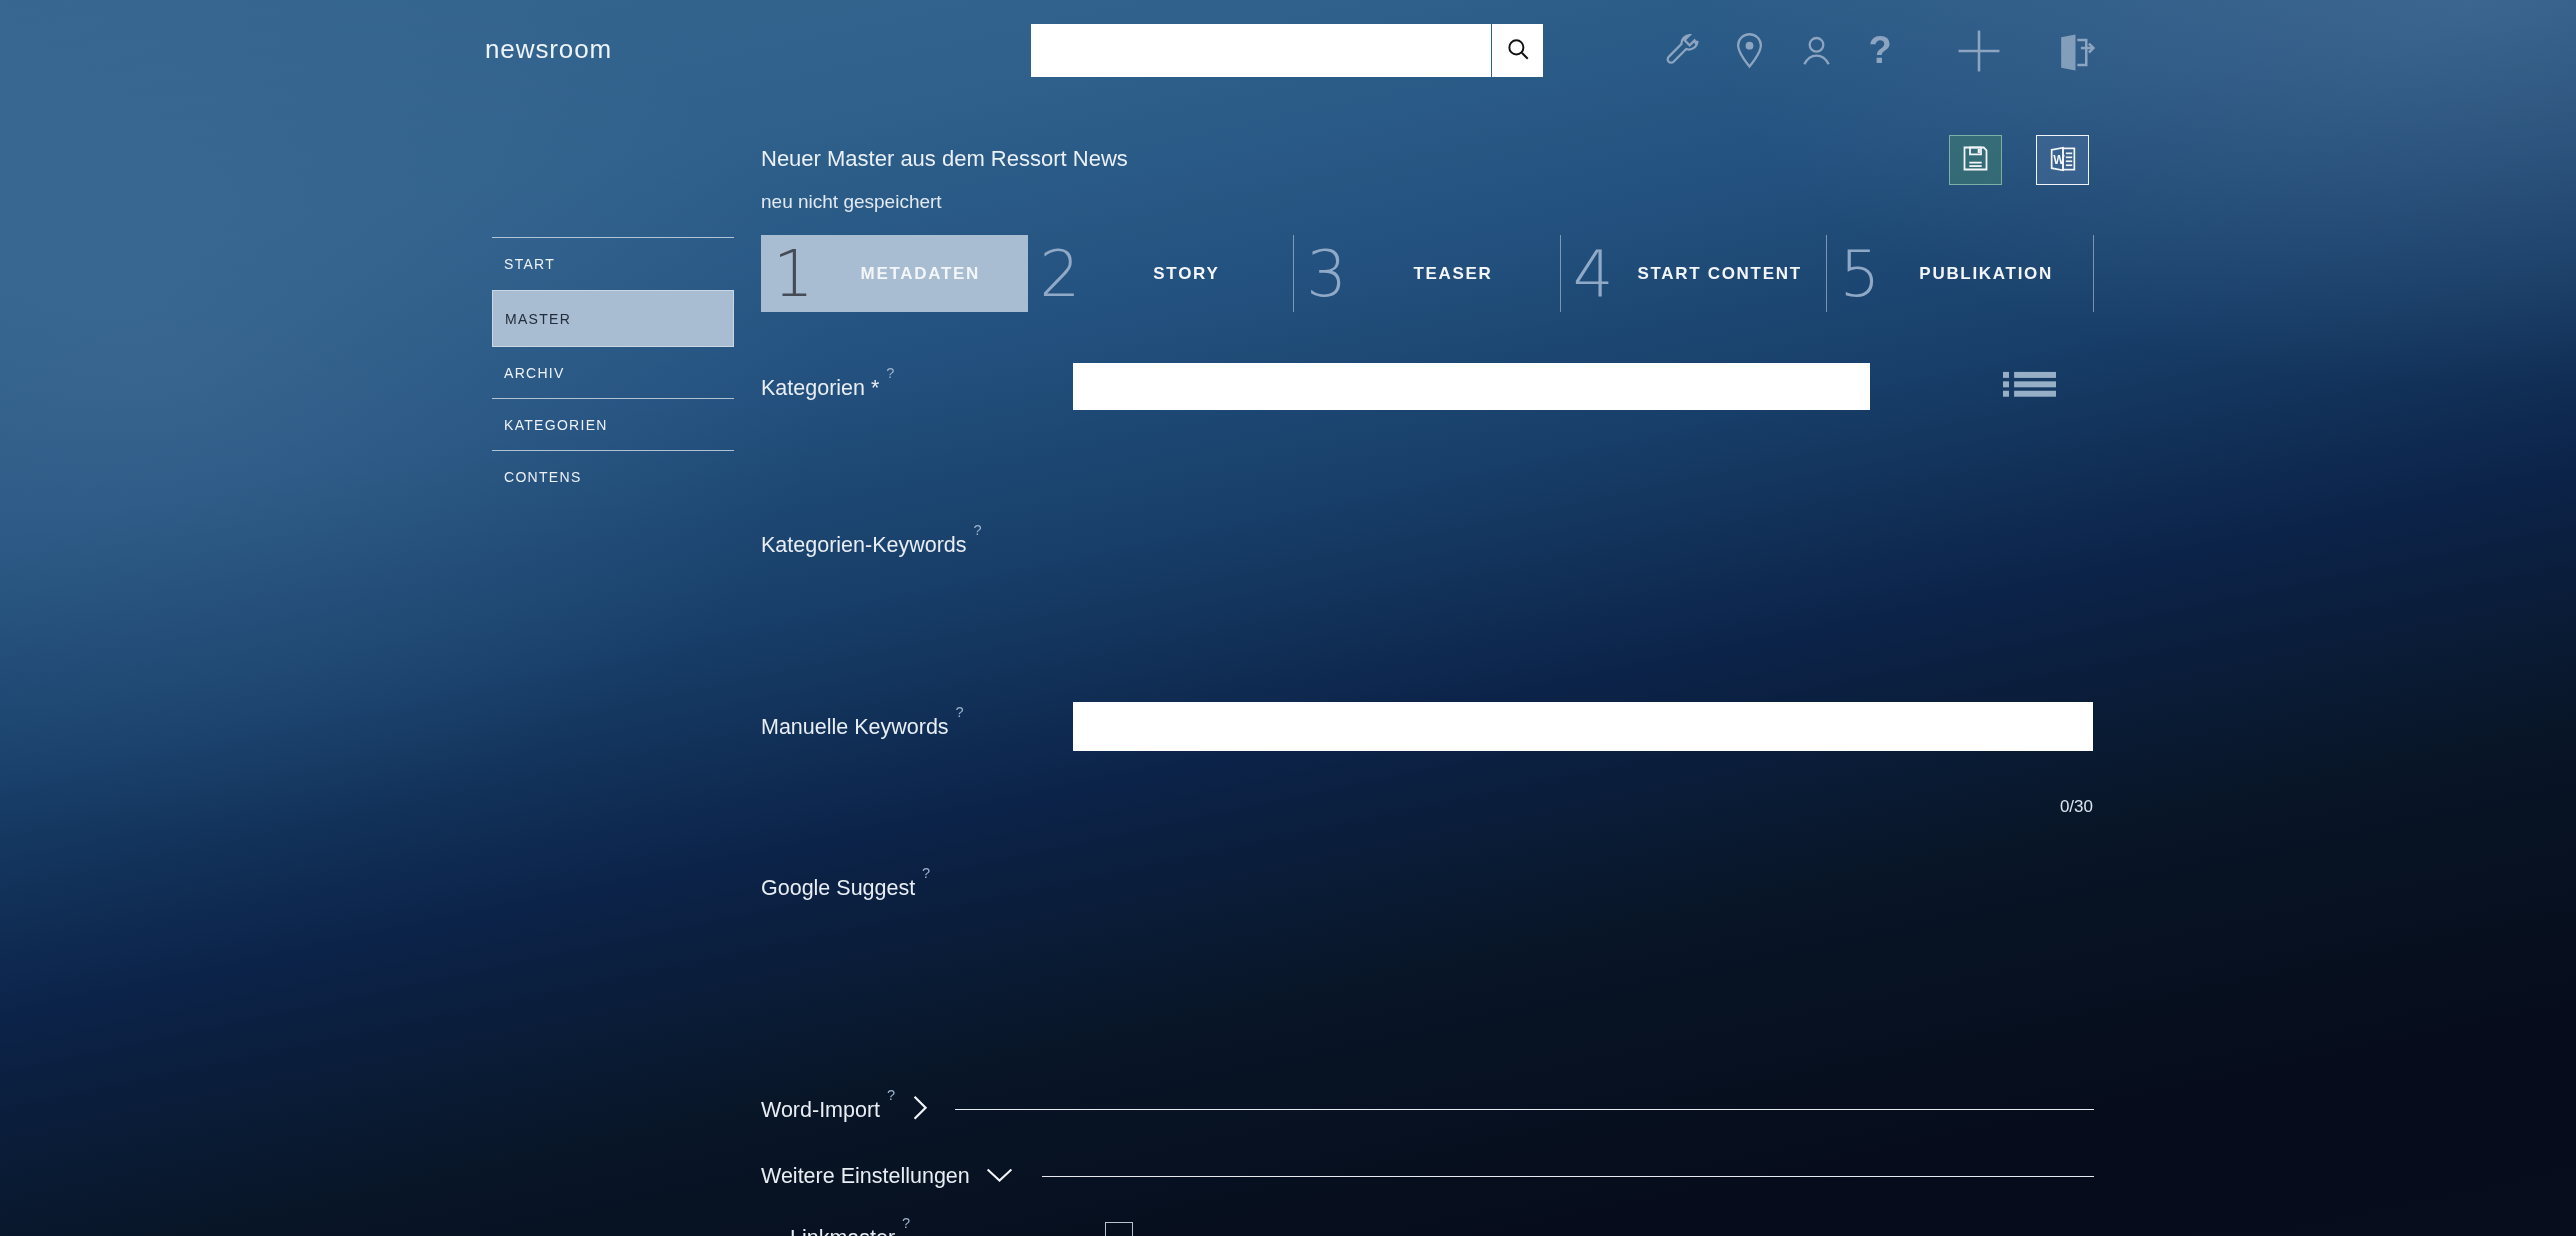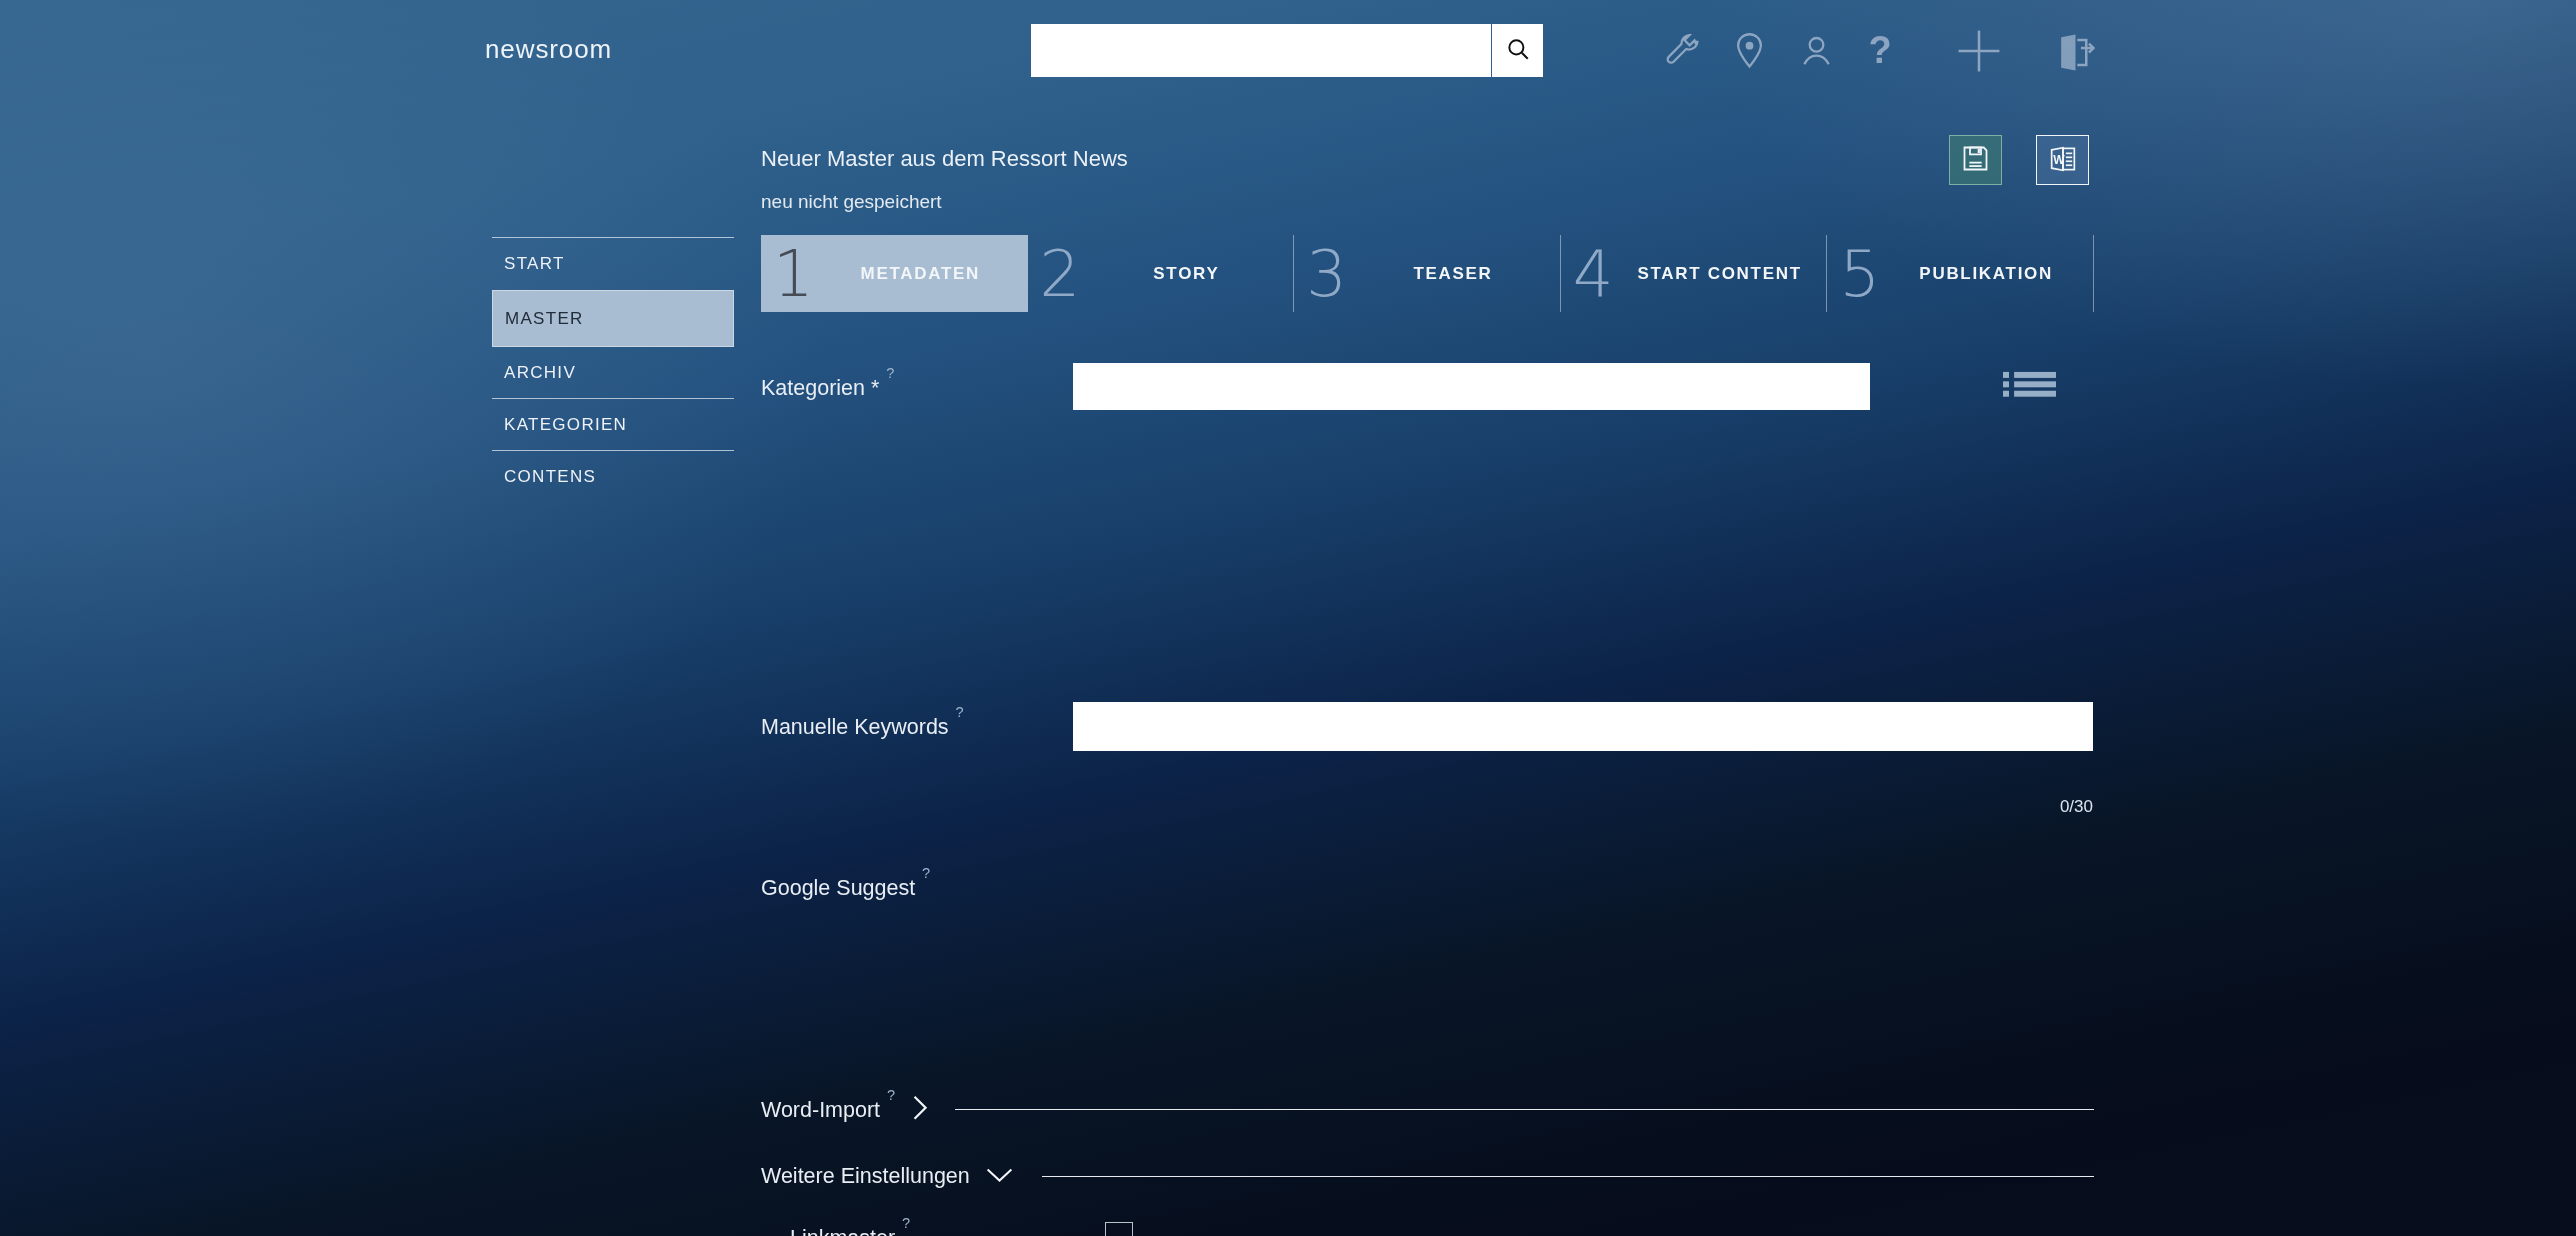--- a/index.html
+++ b/index.html
@@ -29,21 +29,21 @@
   
   .wizard{position:absolute;left:761px;top:235px;width:1333px;height:77px;display:flex;}
   .wz-cell{position:relative;width:267px;height:77px;box-sizing:border-box;}
   .wz-cell.sep{border-right:1.7px solid rgba(214,226,238,0.5);}
   .wz-cell.active{background:#a8bcd2;}
   .wz-num{position:absolute;left:12px;top:50%;transform:translateY(-50%);font-size:64px;font-weight:200;line-height:1;color:rgba(150,174,202,0.95);font-family:"DejaVu Sans",sans-serif;}
   .wz-cell.active .wz-num{color:#454c55;}
   .wz-label{position:absolute;left:52px;right:0;top:50%;transform:translateY(-50%);text-align:center;font-size:17px;letter-spacing:1.7px;color:#f3f6f9;font-weight:700;}
   
   .sidebar{position:absolute;left:492px;top:237px;width:242px;border-top:1.7px solid rgba(222,231,239,0.75);}
-  .side-item{height:52px;display:flex;align-items:center;padding-left:12px;font-size:17px;letter-spacing:1.3px;color:#eef2f7;cursor:pointer;box-sizing:border-box;text-align:right;}
+  .side-item{height:52px;display:flex;align-items:center;padding-left:12px;font-size:14px;letter-spacing:1.3px;color:#eef2f7;cursor:pointer;box-sizing:border-box;text-align:right;}
   .side-item.bline{border-bottom:1.7px solid rgba(222,231,239,0.75);}
   .side-item.active{height:57px;background:#a8bcd2;color:#222d39;border:0.9px solid rgba(255,255,255,0.4);}
   
   .frow{position:absolute;left:761px;width:1333px;}
   .flabel{font-size:21.5px;font-weight:300;color:#e9eef4;white-space:nowrap;}
   .help{font-size:14.6px;color:#9db3cb;position:relative;top:-9.4px;margin-left:6.9px;font-weight:400;}
   .txt-input{position:absolute;background:#fff;border:none;outline:none;font-size:20.6px;color:#1a2a3a;padding:0 12px;box-sizing:border-box;font-family:inherit;}
   .row-kat{top:356px;height:60px;}
   .row-kat .flabel{position:absolute;left:0;top:18px;}
   .kat-input{left:312px;top:6.9px;width:797px;height:47px;}
@@ -182,20 +182,23 @@
         <rect x="0" y="1" width="7" height="7"></rect>
           <rect x="13" y="1" width="49" height="7"></rect>
         <rect x="0" y="12" width="7" height="7"></rect>
           <rect x="13" y="12" width="49" height="7"></rect>
         <rect x="0" y="23" width="7" height="7"></rect>
           <rect x="13" y="23" width="49" height="7"></rect>
       </svg>
     </span>
   </div>
 
+  <div class="frow row-katkw">
+    <div class="flabel"><span>Kategorien-Keywords</span><sup class="help">?</sup></div>
+  </div>
 
   <div class="frow row-man">
     <div class="flabel"><span>Manuelle Keywords</span><sup class="help">?</sup></div>
     <input type="text" class="txt-input man-input" value="" style="">
     <div class="counter">0/30</div>
   </div>
 
   <div class="frow row-goog">
     <div class="flabel"><span>Google Suggest</span><sup class="help">?</sup></div>
   </div>

